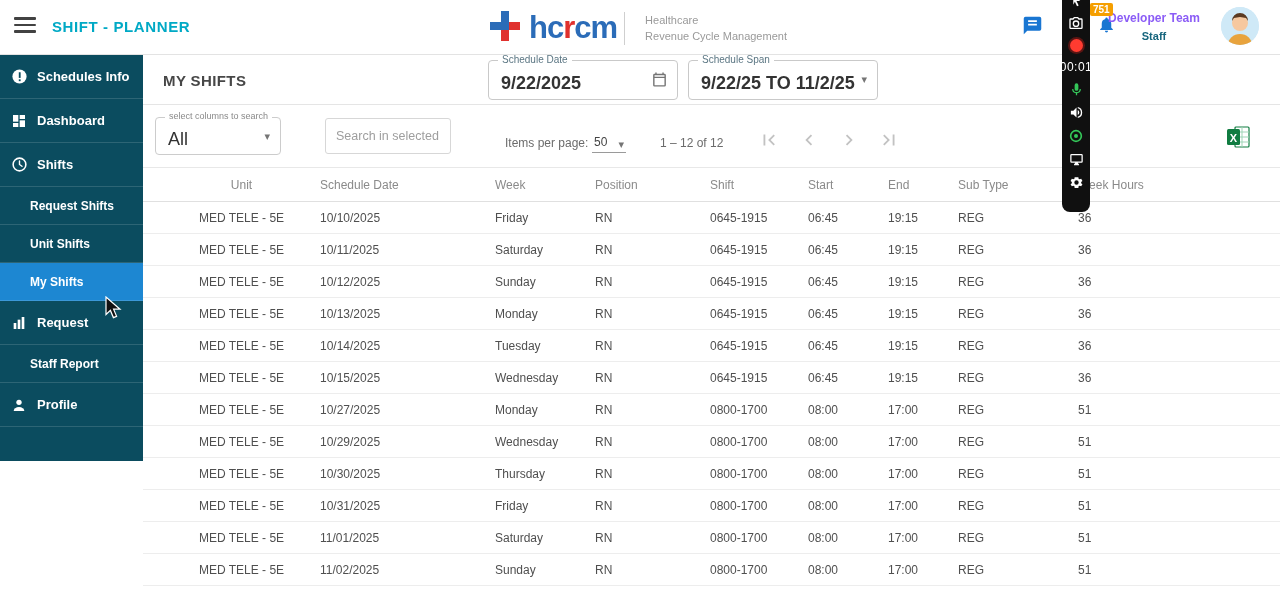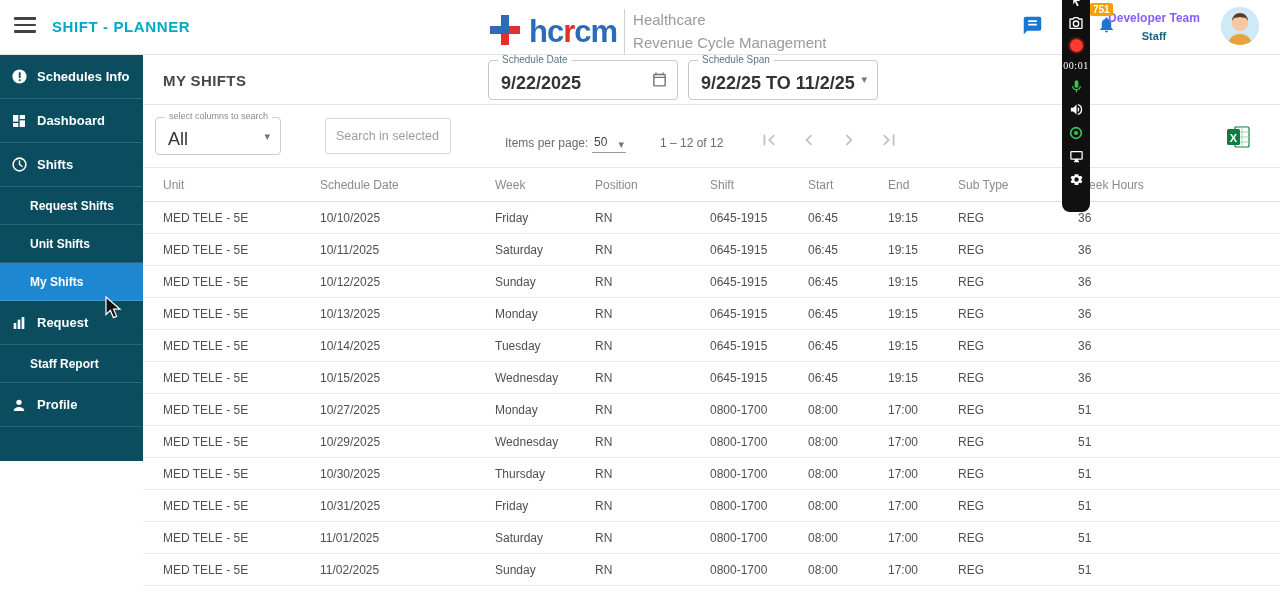--- a/index.html
+++ b/index.html
@@ -9,21 +9,21 @@
   
   .topbar { position:absolute; left:0; top:0; width:1280px; height:55px; background:#fff; border-bottom:1px solid #e3e3e3; z-index:5; }
   .menu-btn { position:absolute; left:14px; top:17px; width:22px; height:18px; cursor:pointer; }
   .menu-btn span { display:block; height:2.5px; background:#424242; margin:0 0 4px 0; border-radius:1px; }
   .app-title { position:absolute; left:52px; top:18px; font-size:15px; font-weight:bold; letter-spacing:.6px; color:#00a9c5; }
 
   .logo { position:absolute; left:488px; top:9px; display:flex; align-items:center; gap:7px; }
   .logo-text { font-size:31px; font-weight:bold; letter-spacing:-1px; line-height:36px; }
   .logo-blue { color:#2b6cb8; }
   .logo-red { color:#e0312e; }
-  .logo-tagline { border-left:1px solid #cfcfcf; padding-left:8px; font-size:15px; color:#9a9a9a; line-height:1.5; }
+  .logo-tagline { border-left:1px solid #cfcfcf; padding-left:20px; font-size:11px; color:#9a9a9a; line-height:1.5; }
 
   .chat-btn { position:absolute; left:1022px; top:15px; width:22px; height:22px; cursor:pointer; }
   .notif-badge { position:absolute; left:1090px; top:3px; background:#f59f00; color:#fff; font-size:10px; font-weight:bold; padding:1px 3px; border-radius:2px; z-index:12; }
   .bell-btn { position:absolute; left:1097px; top:15px; width:20px; height:20px; }
   .user-block { position:absolute; left:1108px; top:11px; width:92px; text-align:center; }
   .user-name { font-size:12px; color:#8b5cf6; font-weight:bold; white-space:nowrap; }
   .user-role { font-size:11px; color:#16657d; margin-top:5px; font-weight:bold; }
   .avatar { position:absolute; left:1221px; top:7px; width:38px; height:38px; border-radius:50%; overflow:hidden; background:#cfe9f7; cursor:pointer; }
 
   
@@ -58,27 +58,27 @@
   .ipp-value { position:absolute; left:449px; top:28px; width:34px; border-bottom:1px solid #9a9a9a; font-size:12px; color:#444; padding:2px 0 3px 2px; cursor:pointer; }
   .ipp-value .caret { right:2px; top:6px; }
   .range-label { position:absolute; left:517px; top:31px; font-size:12px; color:#6b6b6b; }
   .pg-btn { position:absolute; top:22px; width:28px; height:28px; background:none; border:none; cursor:default; }
   .pg-first { left:612px; } .pg-prev { left:652px; } .pg-next { left:692px; } .pg-last { left:732px; }
   .excel-btn { position:absolute; left:1083px; top:20px; width:24px; height:24px; background:none; border:none; cursor:pointer; }
 
   table { position:absolute; top:112px; left:0; width:1137px; border-collapse:collapse; table-layout:fixed; }
   th { height:34px; font-size:12px; color:#8a8a8a; font-weight:normal; text-align:left; border-top:1px solid #e8e8e8; border-bottom:1px solid #e0e0e0; }
   td { height:32px; font-size:12px; color:#4f4f4f; border-bottom:1px solid #ededed; }
-  th:first-child, td:first-child { padding-left:20px; }
+  th:first-child, td:first-child { padding-left:20px;text-align:center; }
 
   
   .recorder { position:absolute; left:1062px; top:0; width:28px; height:212px; background:#101010; border-radius:0 0 8px 8px; z-index:20; display:flex; flex-direction:column; align-items:center; gap:8px; padding-top:0; }
   .rec-icon { display:flex; align-items:center; justify-content:center; cursor:pointer; }
   .rec-dot { width:13px; height:13px; border-radius:50%; background:#ff3b30; box-shadow:0 0 0 2px #5a1513; cursor:pointer; }
-  .rec-timer { font-size:10px; color:#fff; letter-spacing:.5px;font-family:Liberation Serif, serif; }
+  .rec-timer { font-size:12px; color:#fff; letter-spacing:.5px; }
 
   
   .cursor { position:absolute; left:104px; top:296px; z-index:30; pointer-events:none; }
 </style>
 </head>
 <body>
 
 <header class="topbar">
   <div class="menu-btn">
       <span></span>

